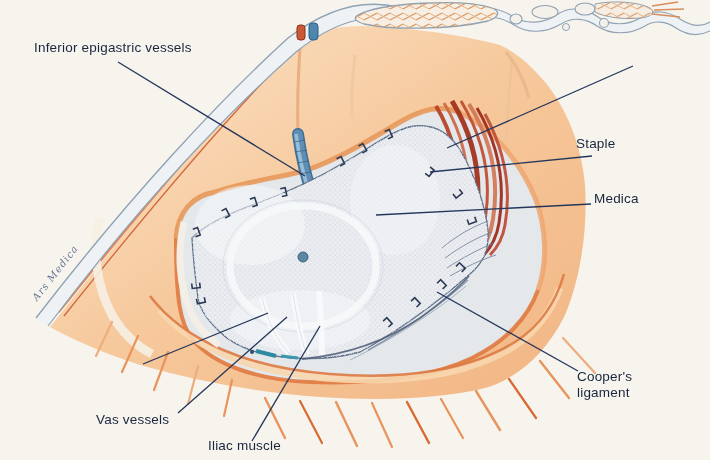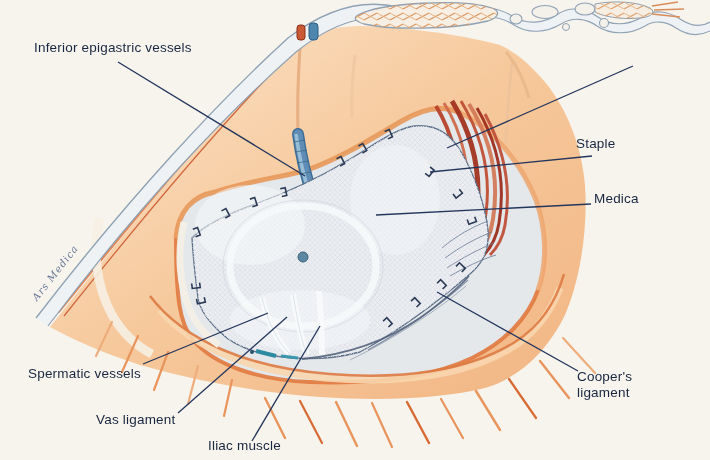--- a/index.html
+++ b/index.html
@@ -240,23 +240,22 @@
     </g>
   </svg>
 
   <div class="label" style="left:34px;top:40px">Inferior epigastric vessels</div>
 
 
   <div class="label" style="left:576px;top:136px">Staple</div>
 
   <div class="label" style="left:594px;top:191px">Medica</div>
 
-  <div class="label" style="left:28px;top:366px">Spermatic vessels</div>
-
-  <div class="label" style="left:96px;top:412px">Vas ligament</div>
+
+  <div class="label" style="left:96px;top:412px">Vas vessels</div>
 
   <div class="label" style="left:208px;top:438px">Iliac muscle</div>
 
   <div class="label wrap" style="left:577px;top:369px;width:70px">Cooper's ligament</div>
 
   <div id="signature">Ars Medica</div>
 
 </div>
 
 </body></html>

